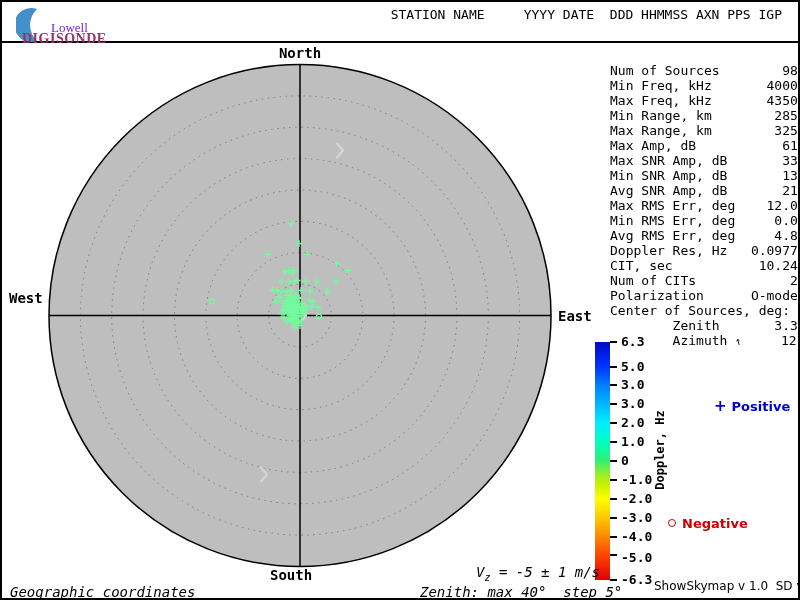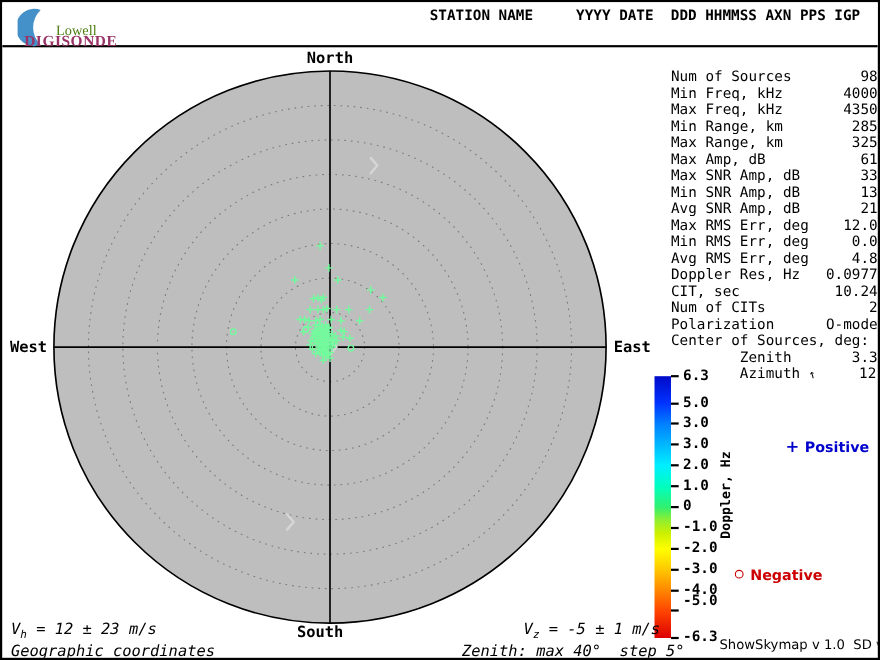--- a/index.html
+++ b/index.html
@@ -5,32 +5,32 @@
   html,body{margin:0;padding:0;background:#fff;}
   .page{position:relative;width:800px;height:600px;background:#ffffff;
         border:2px solid #000;box-sizing:border-box;overflow:hidden;
         font-family:"DejaVu Sans Mono",monospace;}
   
   .header{position:absolute;left:0;top:0;width:100%;height:41px;
           border-bottom:2px solid #000;box-sizing:border-box;background:#fff;}
   .logo{position:absolute;left:12px;top:2px;width:120px;height:40px;}
   .logo-crescent{position:absolute;left:2px;top:2px;}
   .logo-line1{position:absolute;left:37px;top:16px;font-family:"Liberation Serif",serif;
-              font-size:13px;color:#4d7c0f;}
+              font-size:13px;color:#6d28d9;}
   .logo-line2{position:absolute;left:8px;top:27px;font-family:"Liberation Serif",serif;
               font-weight:bold;font-size:14px;letter-spacing:.5px;color:#993366;}
   .hdr-text{position:absolute;right:16px;top:5px;text-align:left;
-            font-weight:bold;font-size:13px;line-height:16px;white-space:pre;color:#000;}
+            font-weight:normal;font-size:13px;line-height:16px;white-space:pre;color:#000;}
   
   .plot-wrap{position:absolute;left:0;top:41px;width:800px;height:559px;}
   .skymap-svg{position:absolute;left:40px;top:14px;}
   .dir-label{position:absolute;font-weight:bold;font-size:14px;color:#000;white-space:nowrap;}
   .lbl-north{left:268px;top:2px;width:60px;text-align:center;}
   .lbl-south{left:268px;top:524px;width:60px;}
-  .lbl-west{left:7px;top:265px;}
+  .lbl-west{left:7px;top:247px;}
   .lbl-east{left:556px;top:265px;}
   
   .stats{position:absolute;left:608px;top:20px;font-size:13px;line-height:15px;
          white-space:pre;color:#000000;}
   .stats div{height:15px;}
   .azimuth-arrow{display:inline-block;transform:rotate(-16deg);font-size:11px;}
   
   .colorbar{position:absolute;left:593px;top:299px;width:15px;height:238px;
     background:linear-gradient(to bottom,
       #000ac8 0%, #0033ff 10.3%, #0080ff 18.3%, #00b8ff 26.2%, #00eeff 34.1%,
@@ -219,33 +219,32 @@
         <div class="cb-label" style="top: 111px;">0</div>
         <div class="cb-tick" style="top: 136.889px;"></div>
         <div class="cb-label" style="top: 129.889px;">-1.0</div>
         <div class="cb-tick" style="top: 155.778px;"></div>
         <div class="cb-label" style="top: 148.778px;">-2.0</div>
         <div class="cb-tick" style="top: 174.667px;"></div>
         <div class="cb-label" style="top: 167.667px;">-3.0</div>
         <div class="cb-tick" style="top: 193.556px;"></div>
         <div class="cb-label" style="top: 186.556px;">-4.0</div>
         <div class="cb-tick" style="top: 212.444px;"></div>
-        <div class="cb-label" style="top: 197px;">-5.0</div>
+        <div class="cb-label" style="top: 208px;">-5.0</div>
         <div class="cb-tick" style="top: 237px;"></div>
         <div class="cb-label" style="top: 230px;">-6.3</div>
       </div>
     <div class="cb-title">Doppler, Hz</div>
 
     <div class="legend-pos" style="color: rgb(0, 0, 204);">
       <span class="legend-plus">+</span><span>Positive</span>
     </div>
     <div class="legend-neg" style="color: rgb(204, 0, 0);">
       <span class="legend-circle"></span><span>Negative</span>
     </div>
 
-    <div class="ftr f-vh"><span>V</span><sub>h</sub><span> = 12 ± 23 m/s</span></div>
     <div class="ftr f-vz"><span>V</span><sub>z</sub><span> = -5 ± 1 m/s</span></div>
     <div class="ftr f-coords">Geographic coordinates</div>
     <div class="ftr f-zenith">Zenith: max 40°  step 5°</div>
     <div class="f-version">ShowSkymap v 1.0  SD v 5.1</div>
   </div>
 
 </div>
 
 </body></html>

